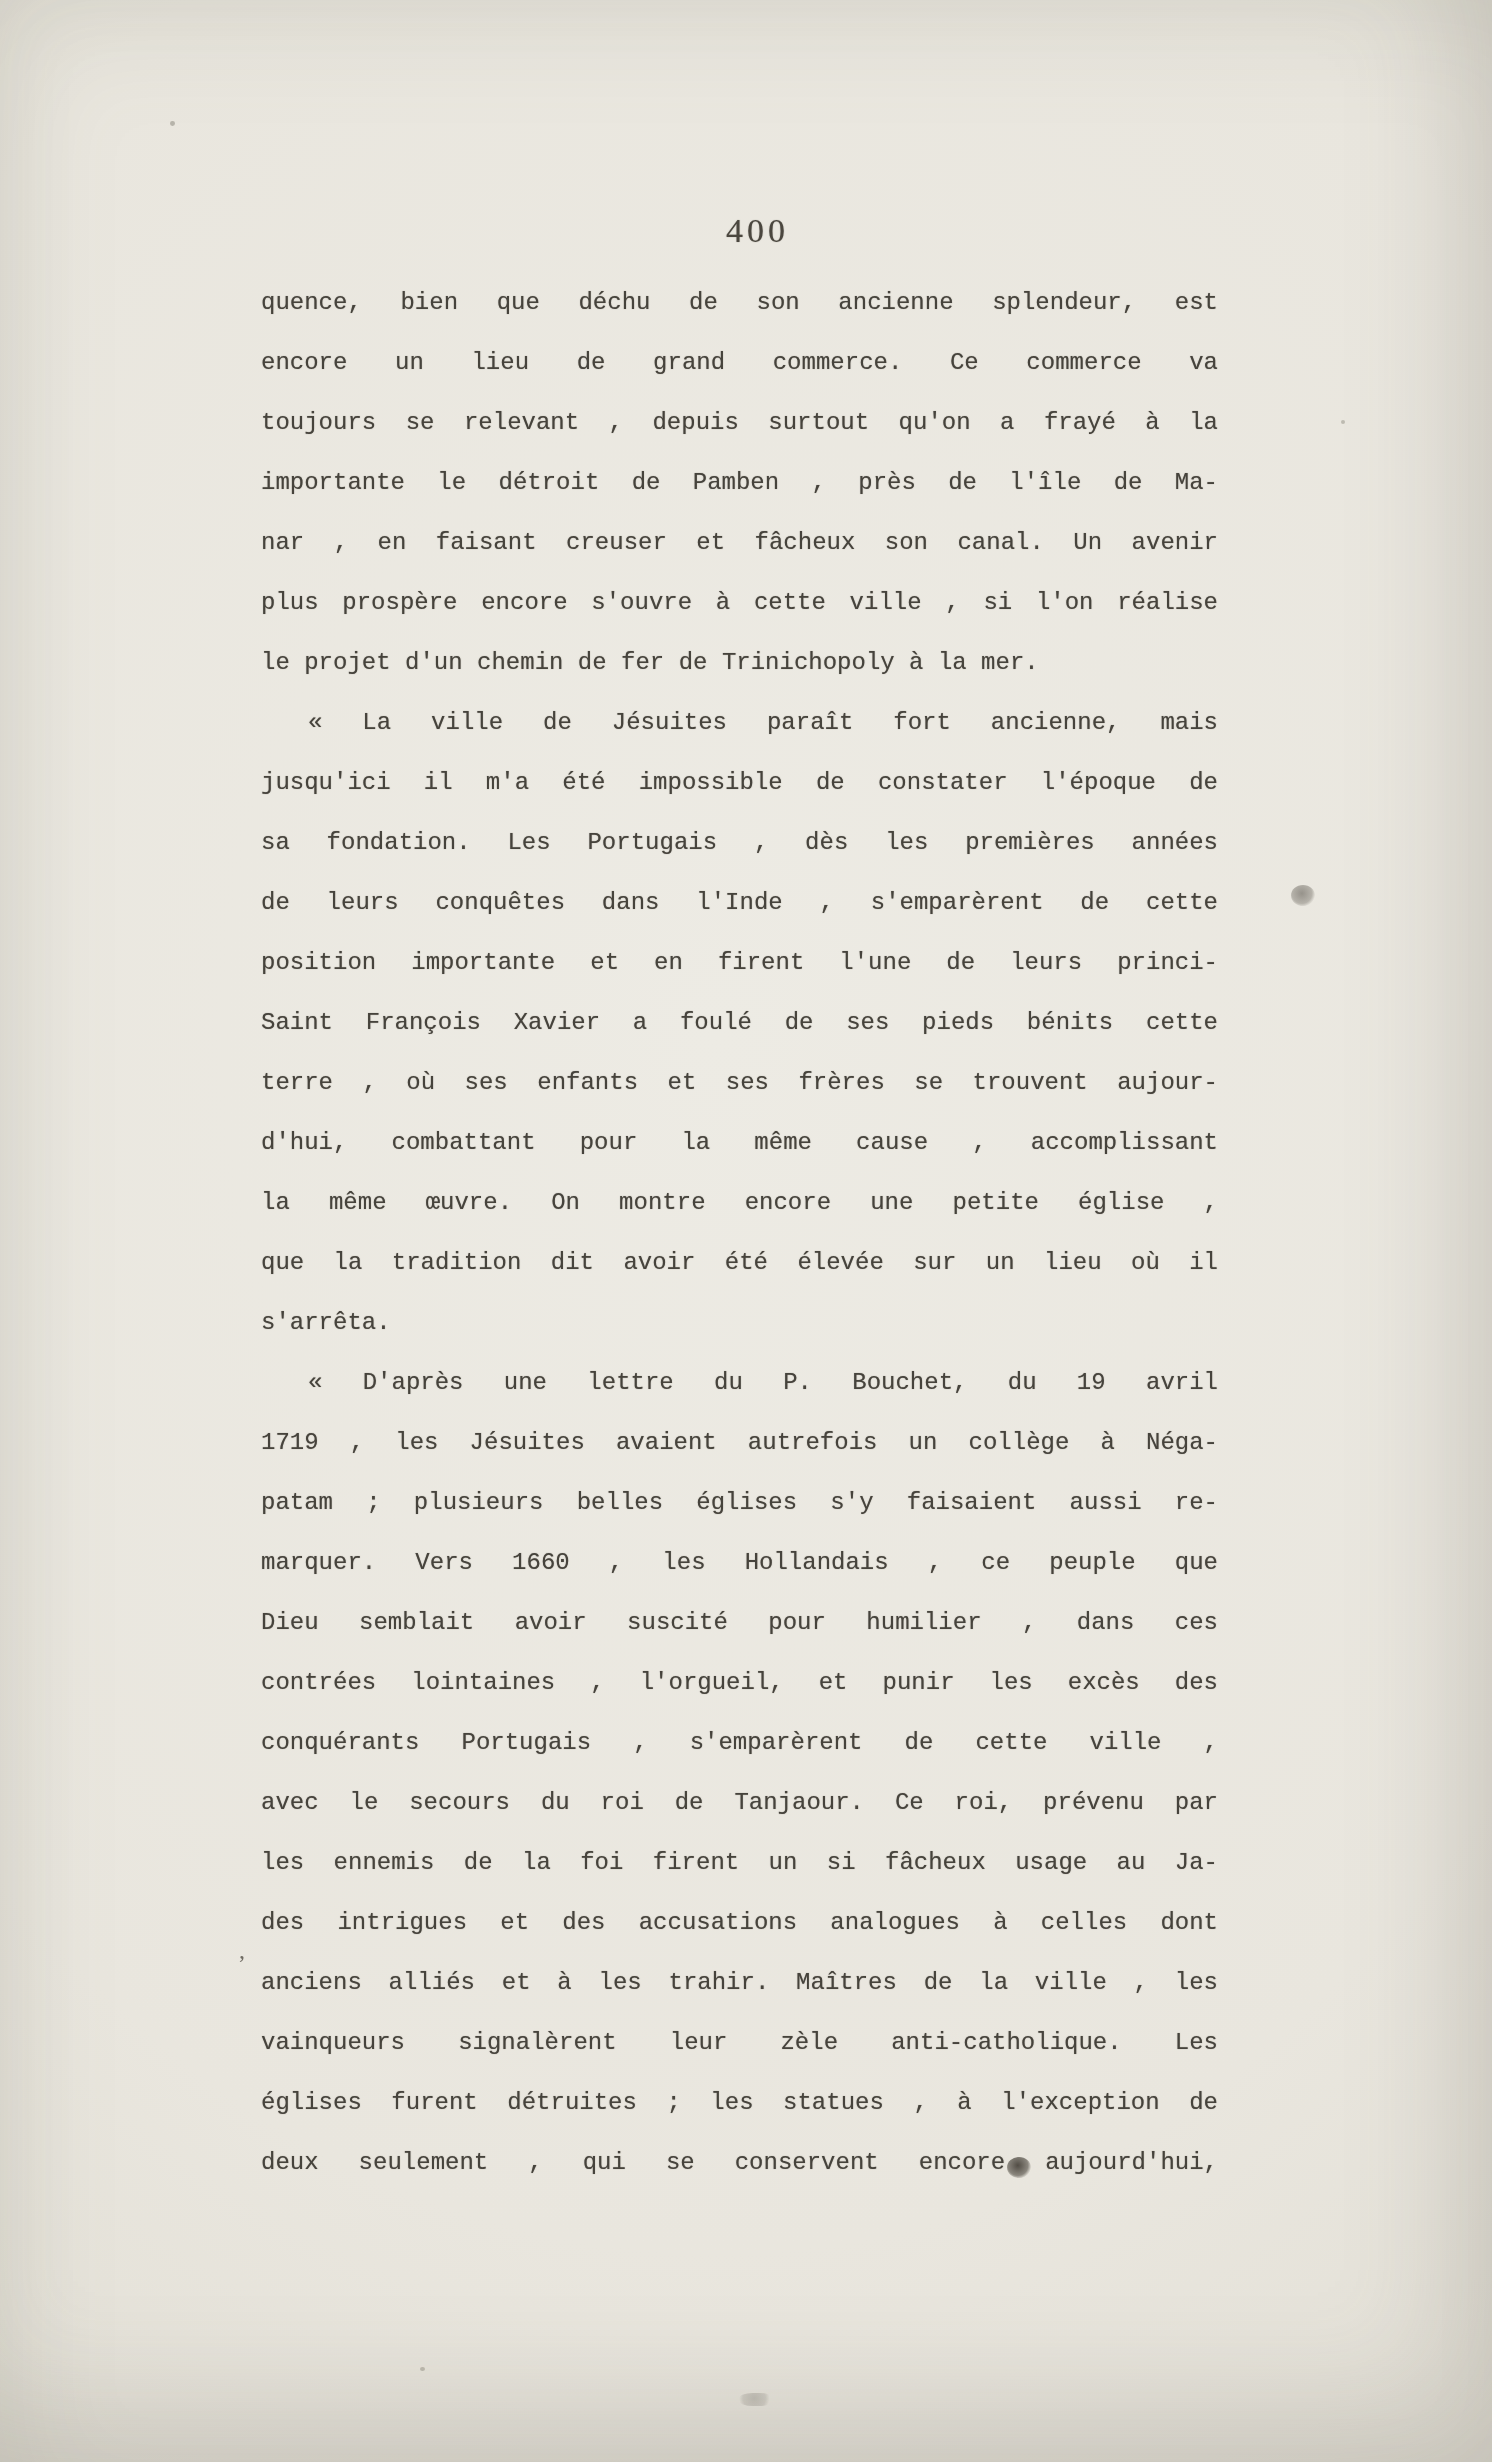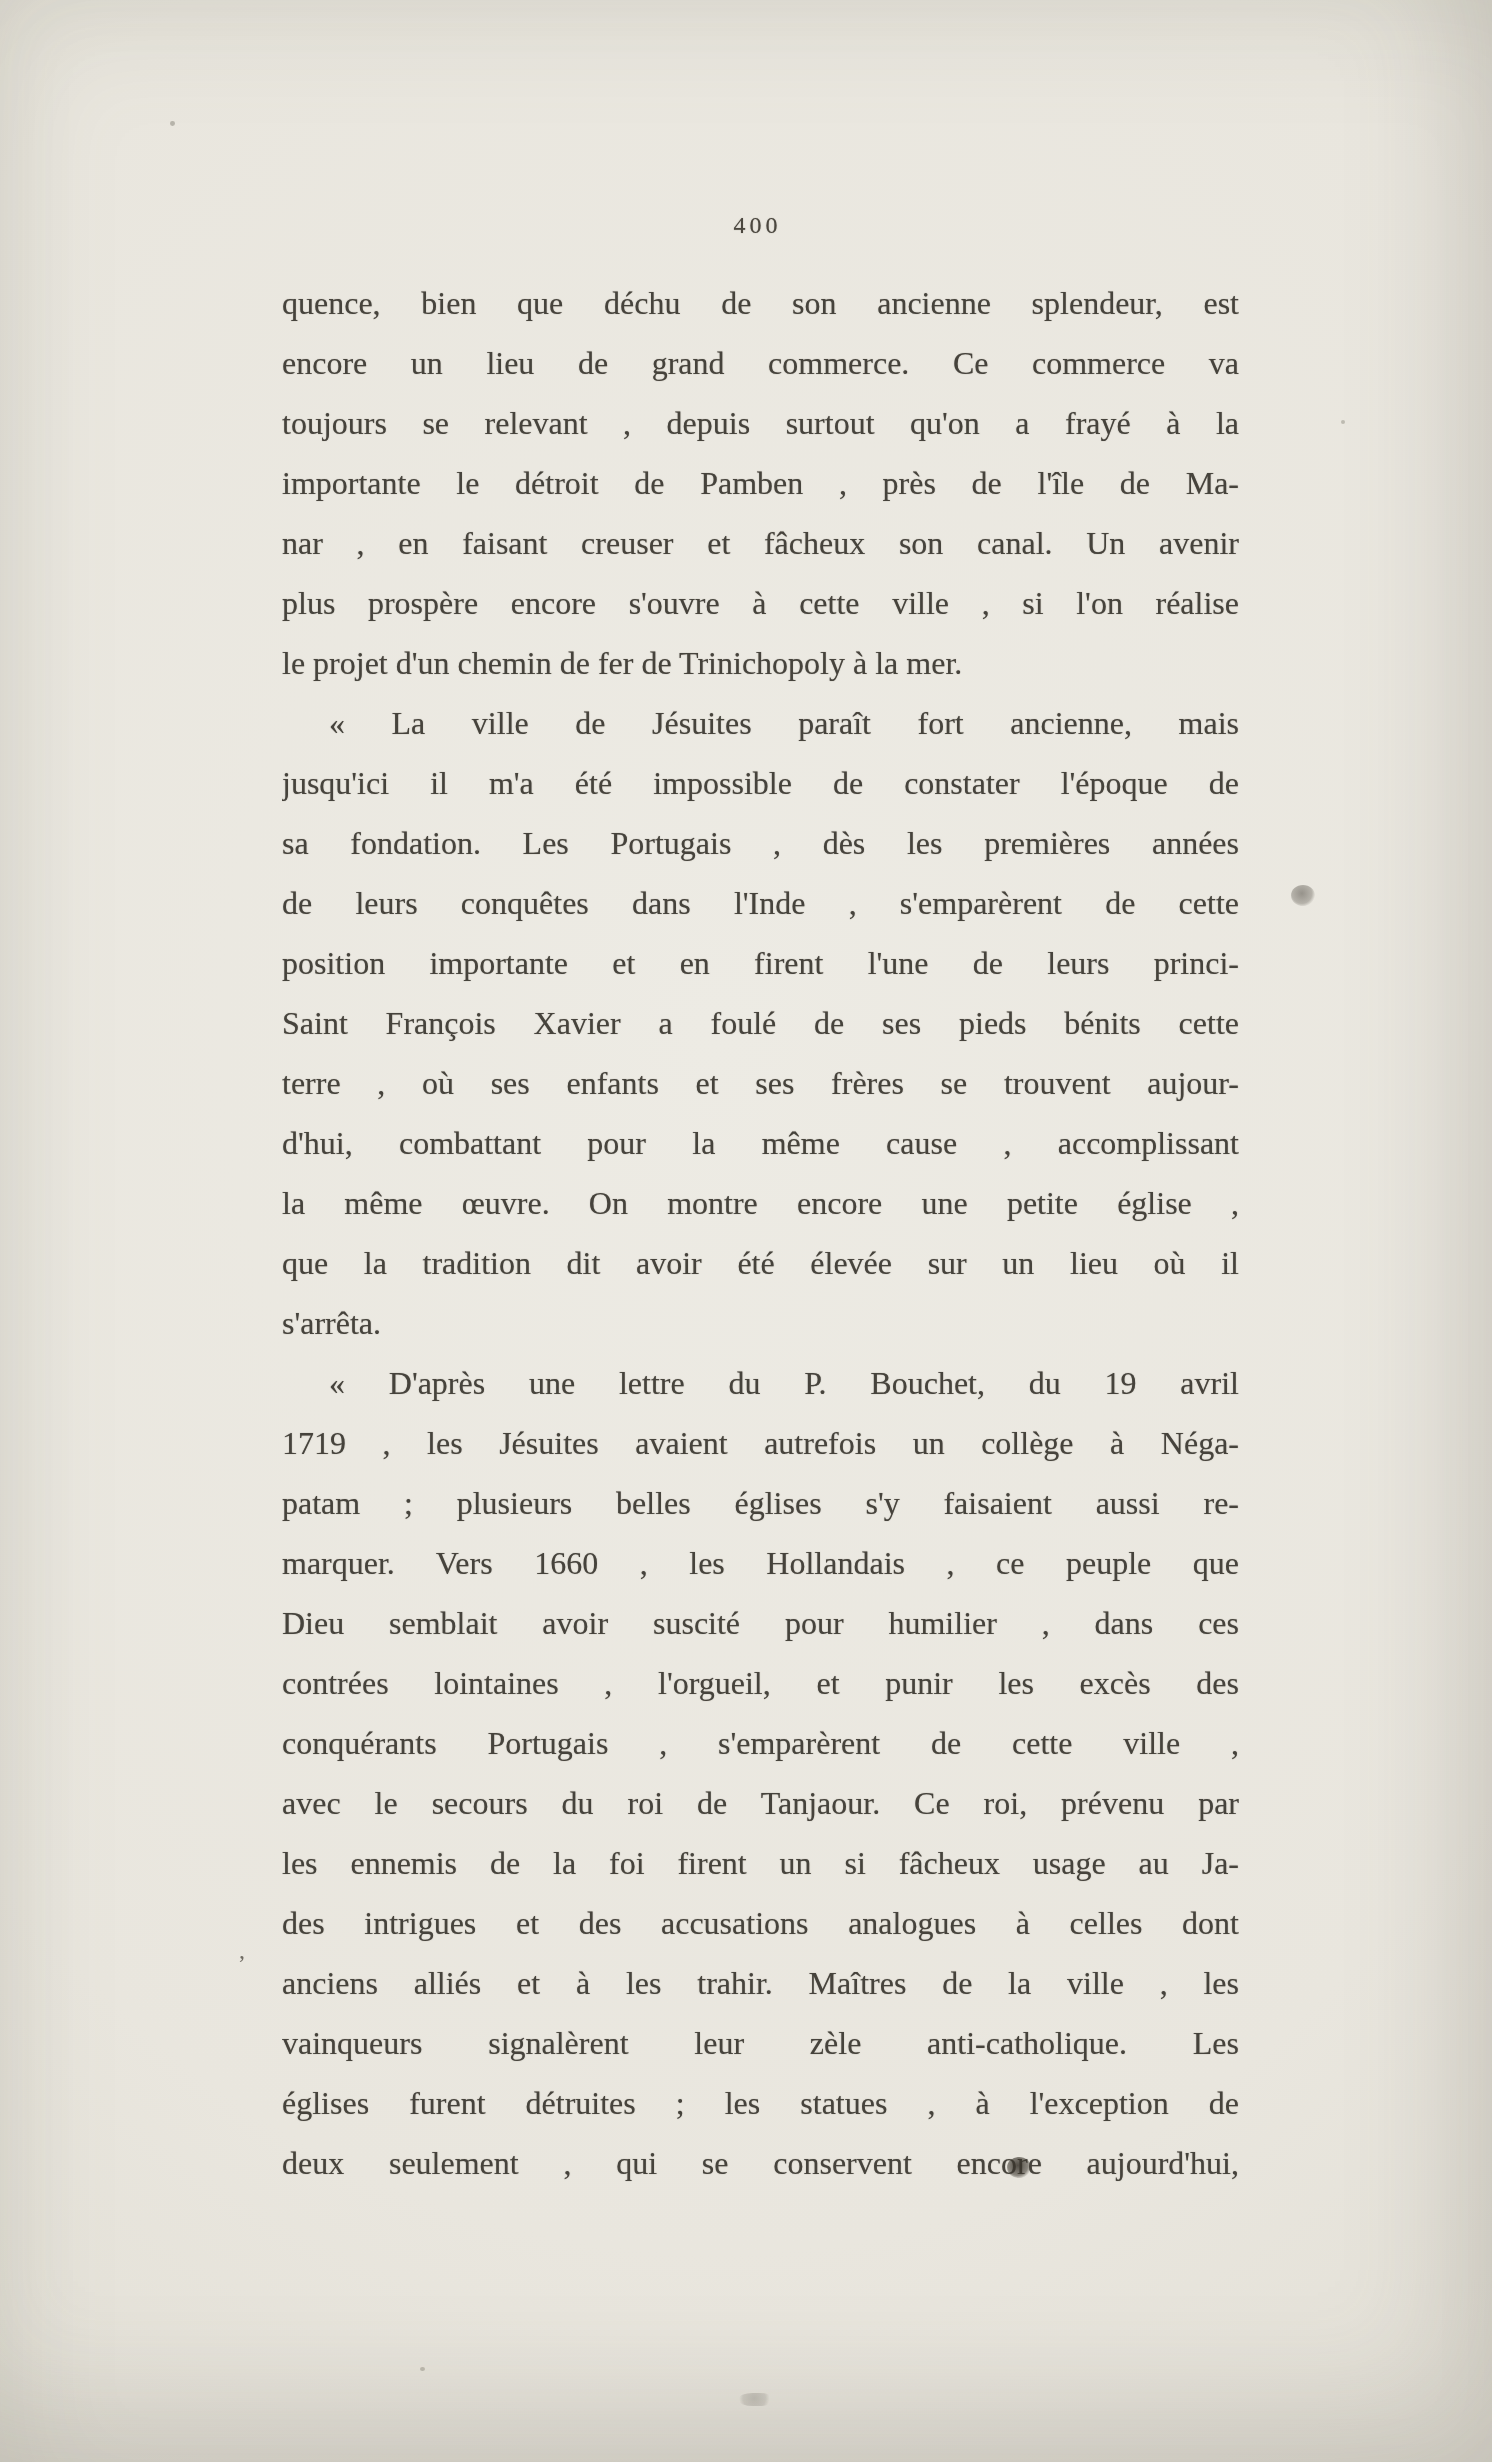--- a/index.html
+++ b/index.html
@@ -22,34 +22,35 @@
     box-shadow:
       inset -40px -57px 113px rgba(95, 90, 78, 0.18),
       inset 32px 40px 97px rgba(130, 124, 112, 0.10);
   }
   .page-number {
     position: absolute;
     top: 212px;
     left: 279px;
     width: 957px;
     text-align: center;
-    font-size: 24px;
+    font-size: 34px;
     letter-spacing: 4px;
     color: #4b473f;
     text-shadow: 0 0 1.1px rgba(75, 70, 60, 0.55);
   }
   .text-block {
     position: absolute;
     top: 273px;
-    left: 282px;
+    left: 261px;
     width: 957px;
-    font-size: 32px;
+    font-size: 24px;
     line-height: 60px;
     color: #46433c;
     text-shadow: 0 0 1.1px rgba(78, 72, 62, 0.5);
+    font-family: Liberation Mono, monospace;
   }
   .line {
     height: 60px;
     overflow: hidden;
     text-align: justify;
     text-align-last: justify;
     white-space: nowrap;
   }
   .line { white-space: normal; }
   .line.flush {

